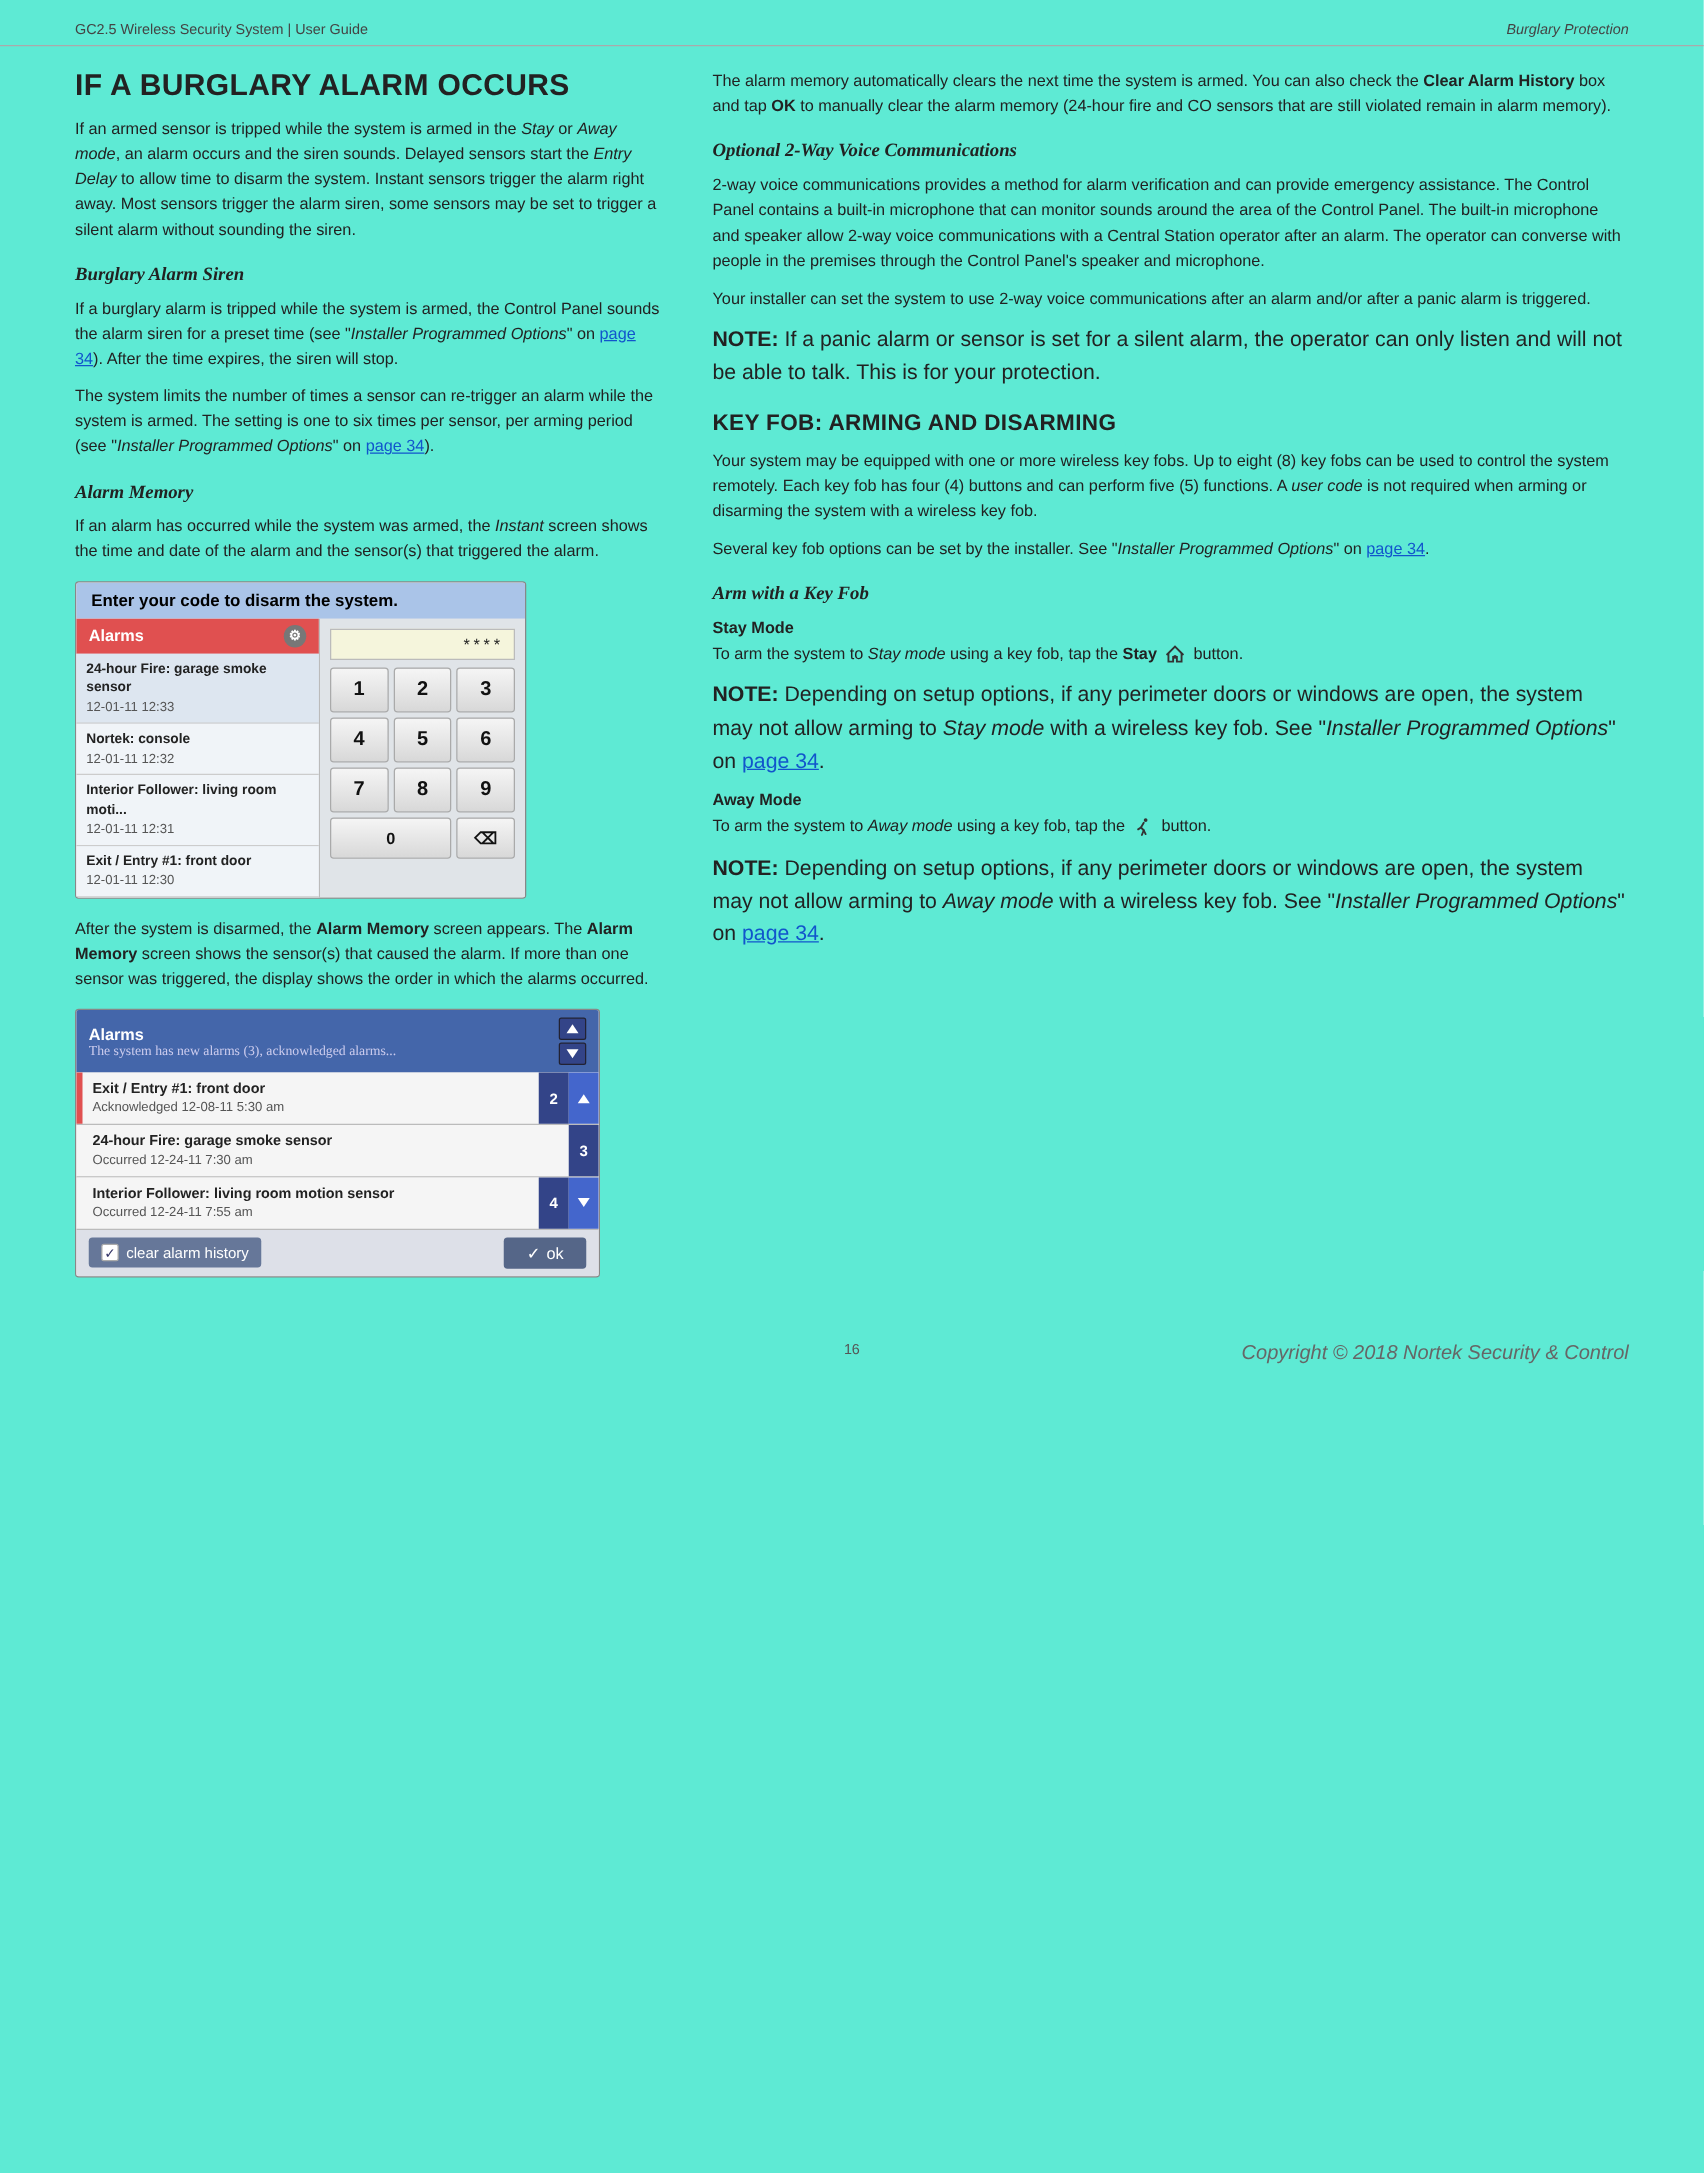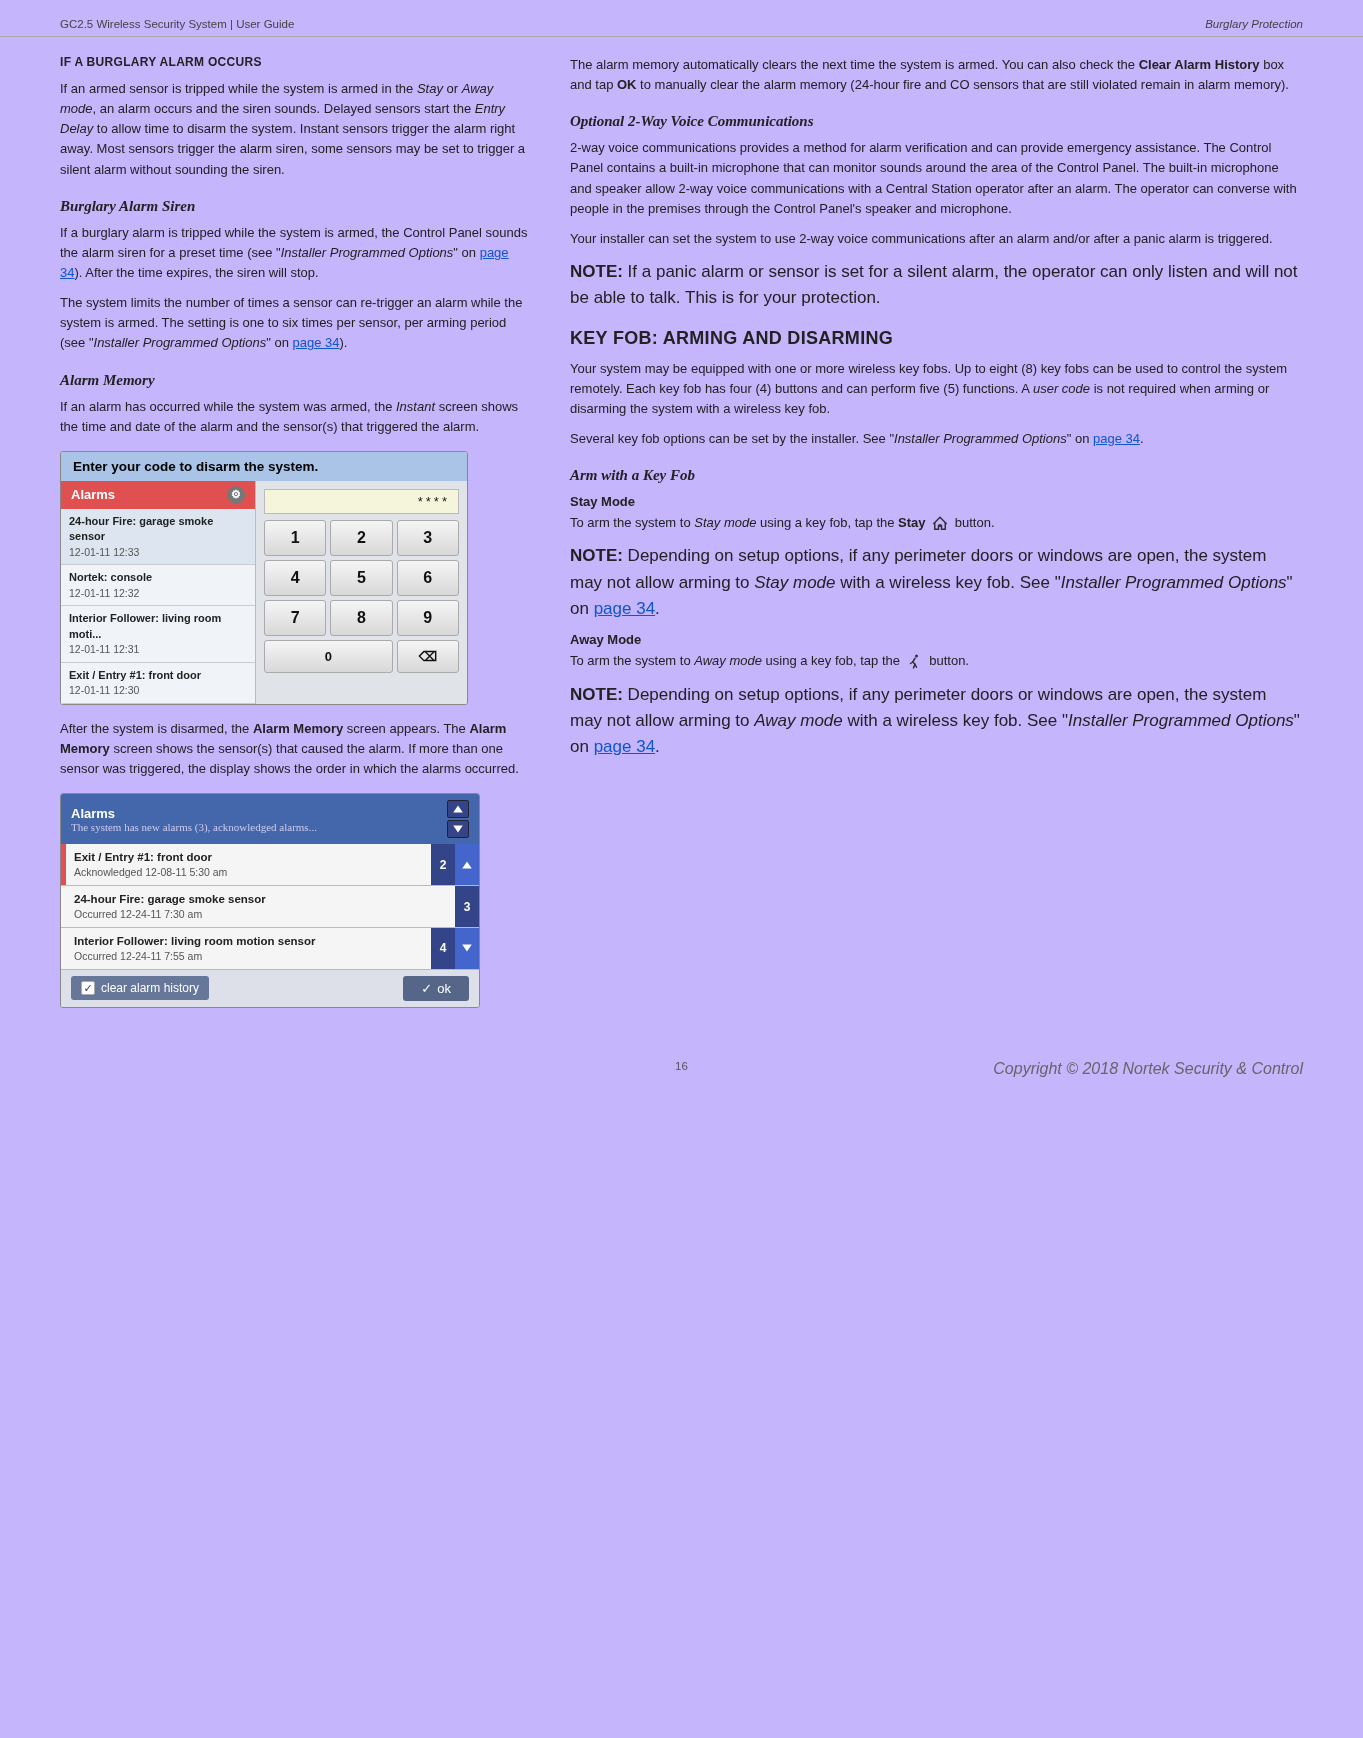--- a/index.html
+++ b/index.html
@@ -10,21 +10,21 @@
       background: #fff;
       width: 1363px;
       min-height: 1738px;
       position: relative;
     }
 
     .page-container {
       width: 1363px;
       min-height: 1738px;
       padding: 0;
-      background: #c4b5fd;
+      background: #5eead4;
     }
 
     
     .page-header {
       display: flex;
       justify-content: space-between;
       align-items: flex-end;
       padding: 18px 60px 6px 60px;
       border-bottom: 1px solid #aaa;
     }
@@ -51,21 +51,21 @@
       padding-right: 32px;
       flex-shrink: 0;
     }
     .right-col {
       flex: 1;
       padding-left: 10px;
     }
 
     
     h1.section-title {
-      font-size: 12px;
+      font-size: 24px;
       font-weight: bold;
       text-transform: uppercase;
       margin-bottom: 10px;
       letter-spacing: 0.3px;
     }
     h2.subsection-title {
       font-size: 15px;
       font-weight: bold;
       margin-bottom: 8px;
       margin-top: 18px;
@@ -91,21 +91,21 @@
     }
     strong { font-weight: bold; }
     em { font-style: italic; }
     a.link { color: #1155cc; text-decoration: underline; }
 
     
     .ui-disarm-box {
       border: 1.5px solid #888;
       border-radius: 3px;
       background: #e8e8e8;
-      width: 408px;
+      width: 361px;
       margin: 14px 0 14px 0;
       padding: 0;
       overflow: hidden;
     }
     .disarm-header {
       background: #aac4e8;
       padding: 7px 12px;
       font-size: 13.5px;
       font-weight: bold;
       color: #000;

